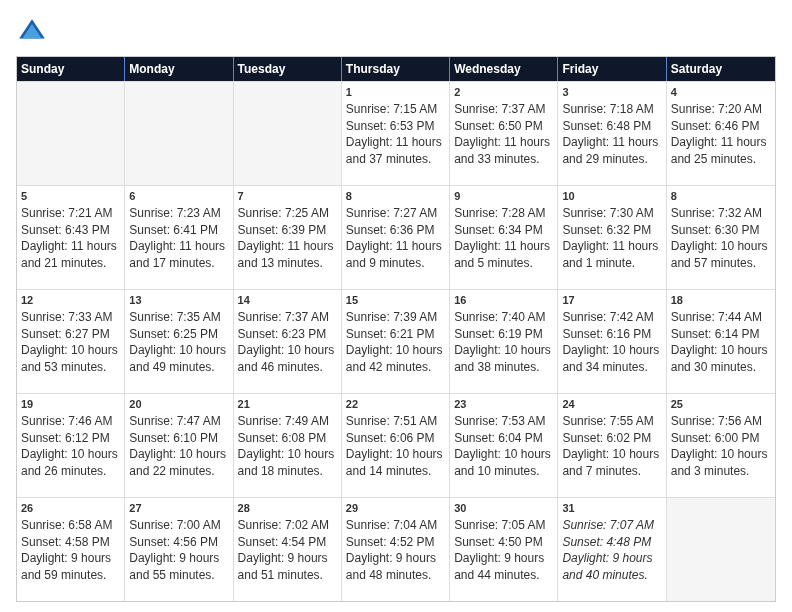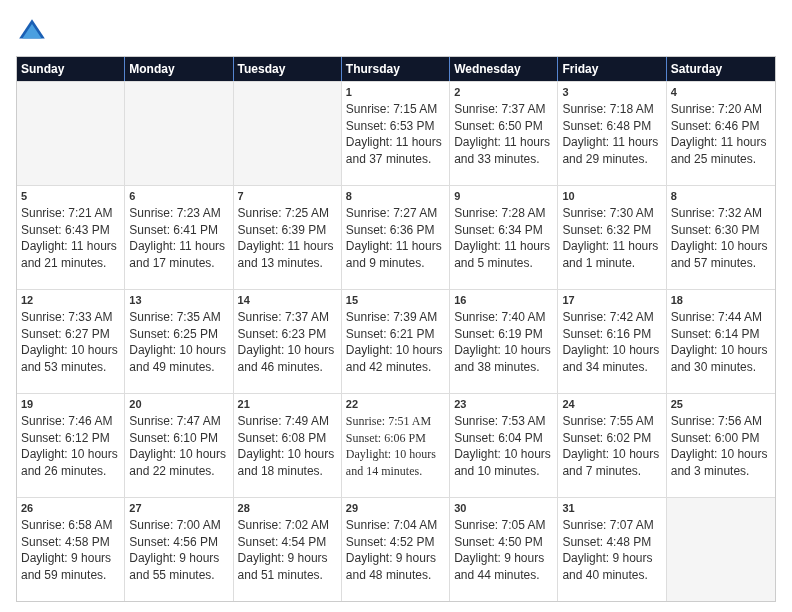--- a/index.html
+++ b/index.html
@@ -231,21 +231,21 @@
 Daylight: 10 hours
 and 26 minutes.</span></div>
           <div class="cal-cell"><span class="day-num">20</span><span class="info" style="white-space: pre-line;">Sunrise: 7:47 AM
 Sunset: 6:10 PM
 Daylight: 10 hours
 and 22 minutes.</span></div>
           <div class="cal-cell"><span class="day-num">21</span><span class="info" style="white-space: pre-line;">Sunrise: 7:49 AM
 Sunset: 6:08 PM
 Daylight: 10 hours
 and 18 minutes.</span></div>
-          <div class="cal-cell"><span class="day-num">22</span><span class="info" style="white-space: pre-line; font-family: Liberation Serif, serif;">Sunrise: 7:51 AM
+          <div class="cal-cell"><span class="day-num">22</span><span class="info" style="white-space: pre-line;">Sunrise: 7:51 AM
 Sunset: 6:06 PM
 Daylight: 10 hours
 and 14 minutes.</span></div>
           <div class="cal-cell"><span class="day-num">23</span><span class="info" style="white-space: pre-line;">Sunrise: 7:53 AM
 Sunset: 6:04 PM
 Daylight: 10 hours
 and 10 minutes.</span></div>
           <div class="cal-cell"><span class="day-num">24</span><span class="info" style="white-space: pre-line;">Sunrise: 7:55 AM
 Sunset: 6:02 PM
 Daylight: 10 hours
@@ -269,21 +269,21 @@
 Daylight: 9 hours
 and 51 minutes.</span></div>
           <div class="cal-cell"><span class="day-num">29</span><span class="info" style="white-space: pre-line;">Sunrise: 7:04 AM
 Sunset: 4:52 PM
 Daylight: 9 hours
 and 48 minutes.</span></div>
           <div class="cal-cell"><span class="day-num">30</span><span class="info" style="white-space: pre-line;">Sunrise: 7:05 AM
 Sunset: 4:50 PM
 Daylight: 9 hours
 and 44 minutes.</span></div>
-          <div class="cal-cell"><span class="day-num">31</span><span class="info" style="white-space: pre-line;">Sunrise: 7:07 AM
+          <div class="cal-cell"><span class="day-num">31</span><span class="info" style="white-space: pre-line; font-style: italic;">Sunrise: 7:07 AM
 Sunset: 4:48 PM
 Daylight: 9 hours
 and 40 minutes.</span></div>
           <div class="cal-cell empty"></div>
         </div>
       </div>
   </div>
 </div>
 
 </body></html>

